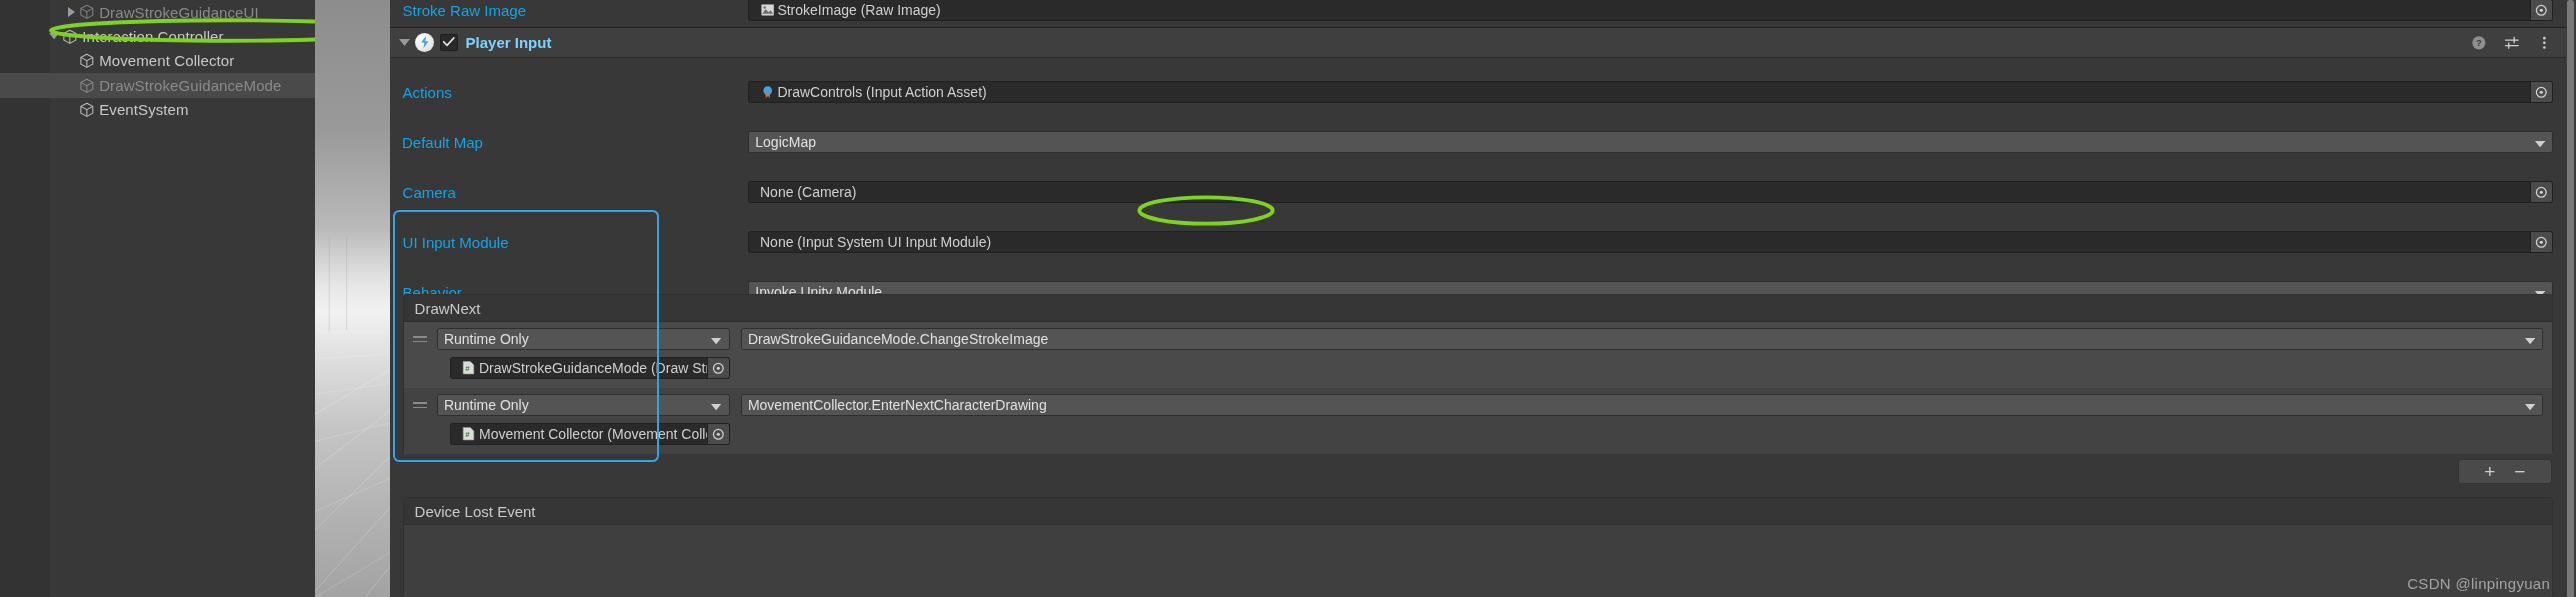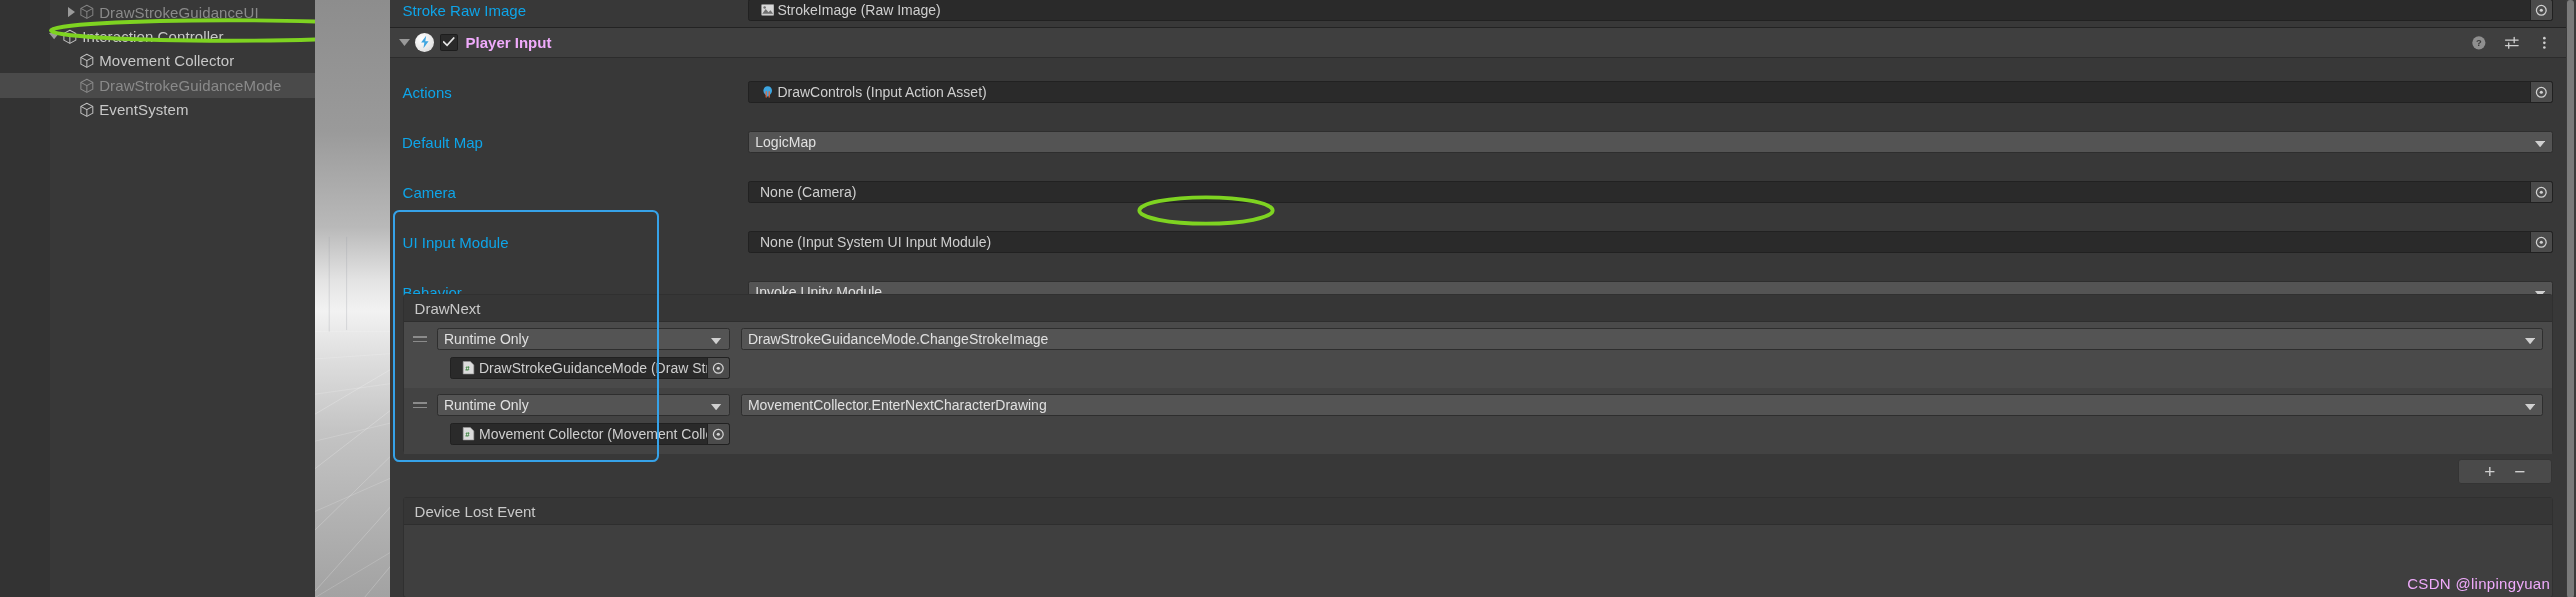--- a/index.html
+++ b/index.html
@@ -85,21 +85,21 @@
   .comp-icon {
     width: 19px; height: 19px; border-radius: 50%;
     background: radial-gradient(circle at 35% 30%, #ffffff 0%, #e8e8e8 60%, #cfcfcf 100%);
     display: flex; align-items: center; justify-content: center; margin-right: 6.3px;
   }
   .chk {
     width: 17.3px; height: 17.3px; background: #2a2a2a; border: 0.8px solid #1d1d1d;
     border-radius: 1.6px; margin-right: 7.9px;
     display: flex; align-items: center; justify-content: center;
   }
-  .comp-title { font-size: 15px; color: #f0abfc; font-weight: bold; }
+  .comp-title { font-size: 15px; color: #7dd3fc; font-weight: bold; }
   .comp-tools { position: absolute; right: 12.6px; top: 0; height: 31px; display: flex; align-items: center; gap: 15.7px; }
   .tool-ic { width: 17.3px; height: 17.3px; display: flex; align-items: center; justify-content: center; }
 
   
   .field-row { height: 31px; }
   .field-label { width: 358px; flex: 0 0 358px; }
   .field-label.indent1 { padding-left: 12px; }
   .field-ctl { position: relative; flex: 1 1 auto; margin-right: 12.6px; }
 
   .objfield {
@@ -150,21 +150,21 @@
   .plusminus {
     position: absolute; height: 25px; background: #4a4a4a;
     border: 0.8px solid #343434; border-radius: 3.1px;
     display: flex; align-items: center; justify-content: center; gap: 19px;
     padding: 0 11px;
   }
   .pm-ic { font-size: 19px; color: #cfcfcf; line-height: 1; }
 
   .watermark {
     position: absolute; right: 15.7px; bottom: 6.3px;
-    font-size: 15px; color: #f0abfc; letter-spacing: 0.3px;
+    font-size: 15px; color: #a3a3a3; letter-spacing: 0.3px;
   }
 
   
   .annot { position: absolute; pointer-events: none; }
 </style>
 </head>
 <body>
 
 <div class="root">
 

